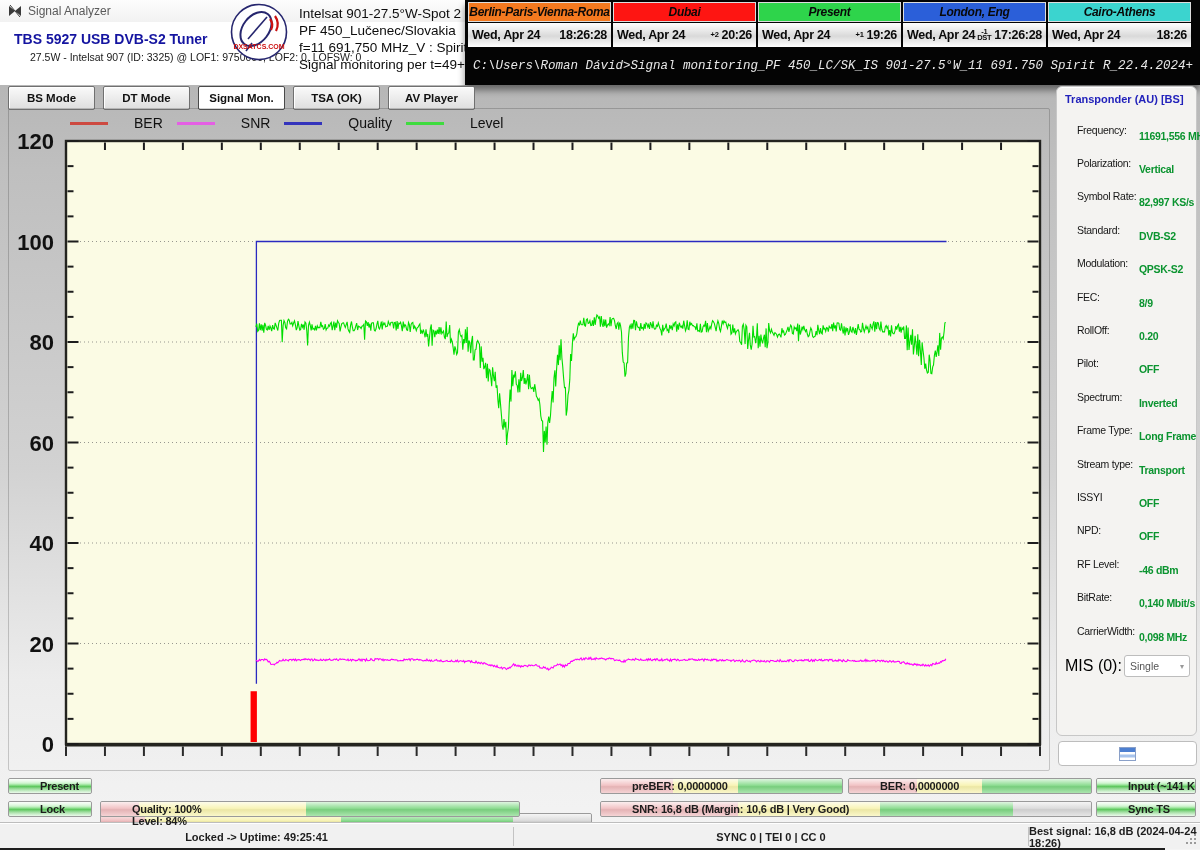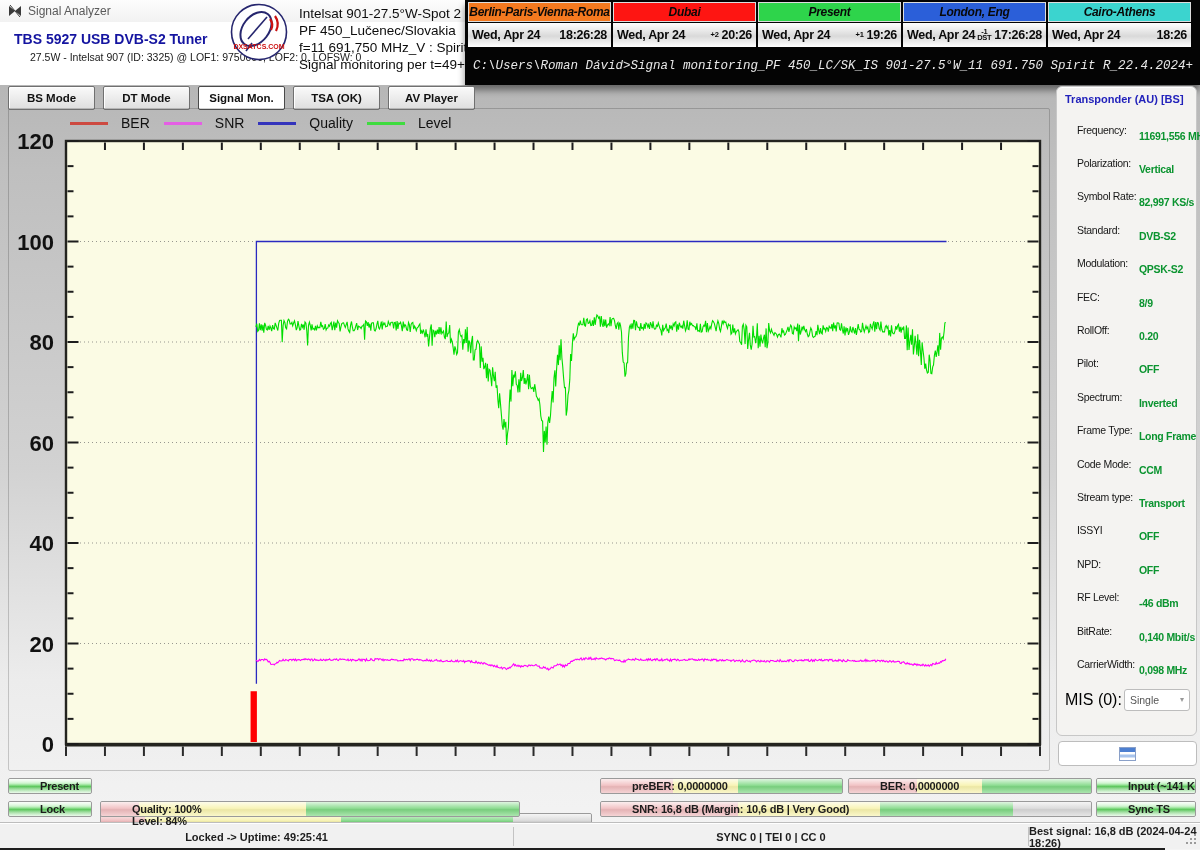--- a/index.html
+++ b/index.html
@@ -29,21 +29,21 @@
   .console-line{position:absolute;left:8px;top:59px;font-family:"Liberation Mono",monospace;font-size:12.5px;color:#e8e8e8;white-space:nowrap;font-style:italic;}
   
   .tabs{position:absolute;left:8px;top:86px;display:flex;gap:8px;}
   .tab{width:85px;height:22px;display:flex;align-items:center;justify-content:center;
        font-size:11.5px;font-weight:bold;color:#111;background:linear-gradient(180deg,#fafafa,#dedede);
        border:1px solid #707070;border-radius:2px;box-shadow:inset 1px 1px 0 #ffffff;cursor:default;}
   .tab.active{background:#ffffff;border-color:#4a4a4a;}
   
   .chart-widget{position:absolute;left:8px;top:108px;width:1040px;height:661px;border:1px solid rgba(0,0,0,.18);border-radius:2px;}
   .legend{position:absolute;left:70px;top:115px;display:flex;align-items:center;gap:14px;z-index:3;pointer-events:none;}
-  .legend-item{display:flex;align-items:center;gap:13px;font-size:14px;color:#111;}
+  .legend-item{display:flex;align-items:center;gap:26px;font-size:14px;color:#111;}
   .legend-swatch{width:38px;height:3px;background:#888;}
   #chart-svg{position:absolute;left:8px;top:110px;}
   
   .sidebar{position:absolute;left:1056px;top:86px;width:141px;height:650px;background:#f4f3f1;
            border:1px solid #c7c7c7;border-radius:6px;box-sizing:border-box;box-shadow:inset 0 1px 0 #ffffff;}
   .sidebar-title{position:absolute;left:8px;top:6px;font-size:11px;font-weight:bold;color:#2222bb;white-space:nowrap;}
   .sidebar-rows{position:absolute;left:8px;right:4px;top:26px;}
   .srow{height:33.4px;display:flex;align-items:center;}
   .srow .lab{width:62px;font-size:10.5px;color:#161616;letter-spacing:-.3px;flex:none;padding-left:12px;}
   .srow .val{font-size:10.5px;font-weight:bold;color:#0b9430;letter-spacing:-.3px;white-space:nowrap;margin-top:12px;}
@@ -347,24 +347,20 @@
         </div>
       <div class="srow">
           <span class="lab">Spectrum:</span>
           <span class="val">Inverted</span>
         </div>
       <div class="srow">
           <span class="lab">Frame Type:</span>
           <span class="val">Long Frame</span>
         </div>
       <div class="srow">
-          <span class="lab">Code Mode:</span>
-          <span class="val">CCM</span>
-        </div>
-      <div class="srow">
           <span class="lab">Stream type:</span>
           <span class="val">Transport</span>
         </div>
       <div class="srow">
           <span class="lab">ISSYI</span>
           <span class="val">OFF</span>
         </div>
       <div class="srow">
           <span class="lab">NPD:</span>
           <span class="val">OFF</span>

